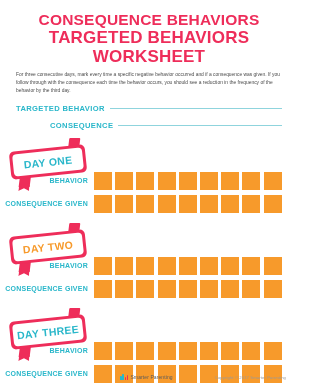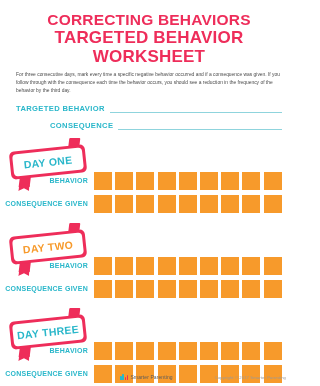--- a/index.html
+++ b/index.html
@@ -43,21 +43,21 @@
     color: #4b4b4b;
     text-align: left;
   }
 
   
   .fields {
     margin: 9px 16px 0 16px;
   }
   .field-row {
     display: flex;
-    align-items: flex-end;
+    align-items: center;
     margin-bottom: 7px;
   }
   .field-label {
     color: #2ab7ca;
     font-size: 7.6px;
     font-weight: bold;
     letter-spacing: 0.35px;
     white-space: nowrap;
     padding-bottom: 1px;
   }
@@ -225,22 +225,22 @@
     color: #9a9a9a;
     letter-spacing: 0.1px;
   }
 </style>
 </head>
 <body>
 
 <div class="page">
 
   <div class="title-block">
-    <div class="title-line1">CORRECTING BEHAVIORS</div>
-    <div class="title-line2">TARGETED BEHAVIOR WORKSHEET</div>
+    <div class="title-line1">CONSEQUENCE BEHAVIORS</div>
+    <div class="title-line2">TARGETED BEHAVIORS WORKSHEET</div>
   </div>
   <div class="intro">For three consecutive days, mark every time a specific negative behavior occurred and if a consequence was given. If you follow through with the consequence each time the behavior occurs, you should see a reduction in the frequency of the behavior by the third day.</div>
 
   <div class="fields">
     <div class="field-row">
       <span class="field-label">TARGETED BEHAVIOR</span>
       <span class="field-rule"></span>
     </div>
     <div class="field-row indent">
       <span class="field-label">CONSEQUENCE</span>

